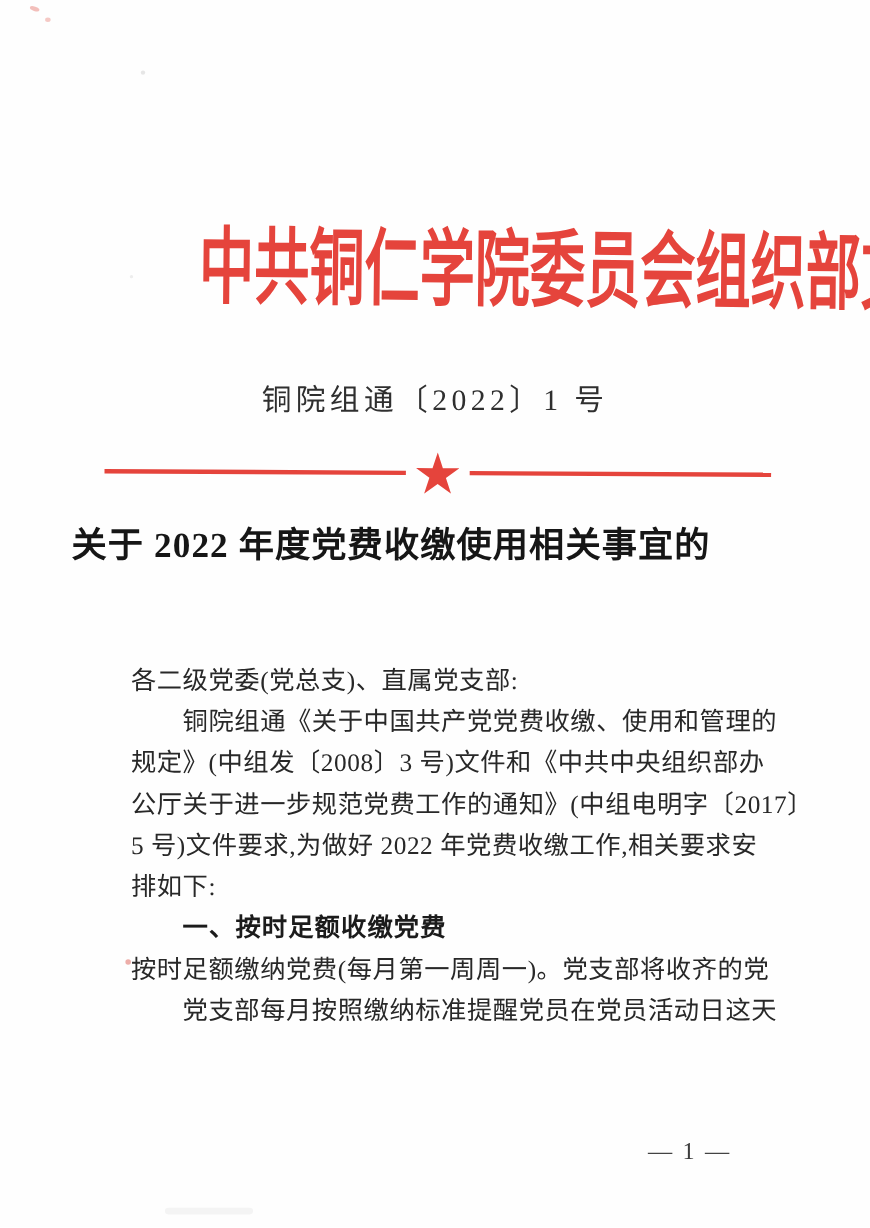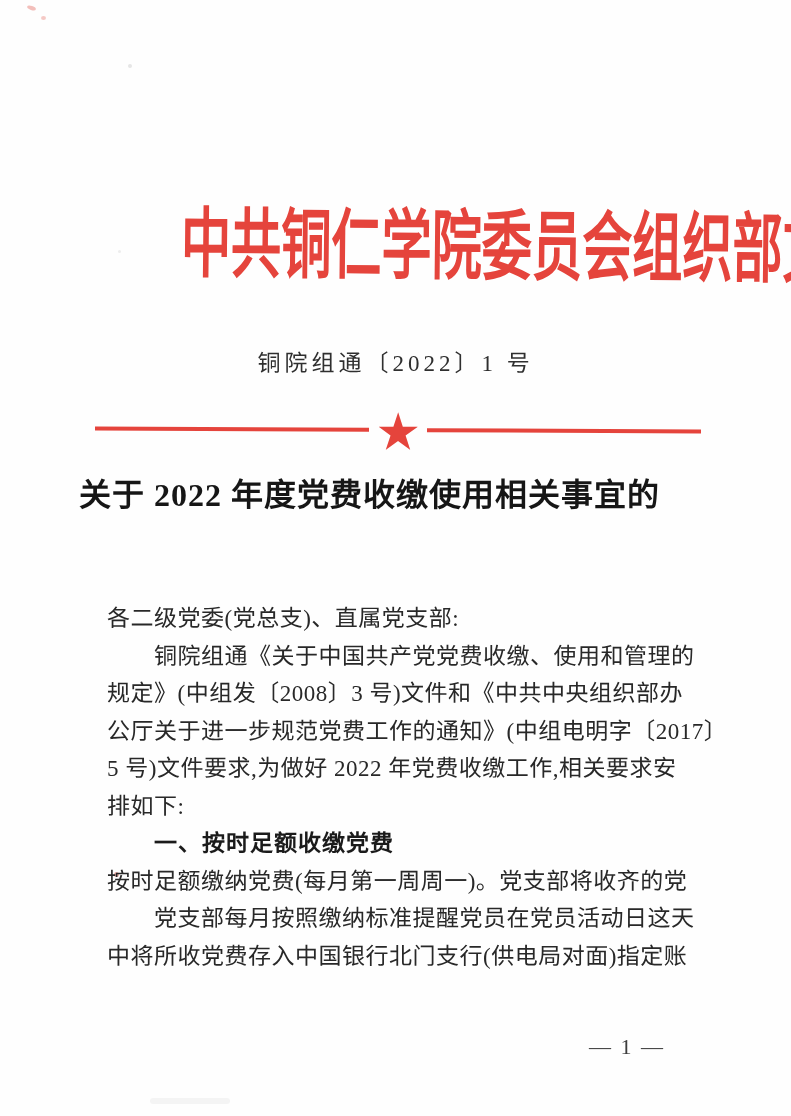--- a/index.html
+++ b/index.html
@@ -24,53 +24,53 @@
     font-weight:700;
     color:#e5443c;
     white-space:nowrap;
     transform:scaleX(0.66);
     transform-origin:center;
     letter-spacing:0px;
   }
   .doc-number{
     position:absolute;top:348px;left:0;width:791px;
     text-align:center;
-    font-size:23px;line-height:32px;
+    font-size:27px;line-height:32px;
     letter-spacing:4px;
     color:#2f2f2f;
   }
   .separator{
     position:absolute;top:412px;left:95px;width:606px;height:36px;
     display:flex;align-items:center;
     transform:rotate(0.3deg);
   }
   .sep-line{flex:1;height:4px;background:#e5443c;}
   .sep-star{
     color:#e5443c;
     font-size:42px;line-height:36px;
     padding:0 8px;
     transform:translateY(3px);
   }
   
   .doc-title{
-    position:absolute;top:470px;left:14px;width:711px;
+    position:absolute;top:470px;left:0;width:711px;
     text-align:center;
     font-size:32px;line-height:51px;
     font-weight:700;
     letter-spacing:1px;
     color:#161616;
   }
   
   .doc-body{
     position:absolute;top:600px;left:107px;width:586px;
     font-size:23px;line-height:37.5px;
     color:#282828;
     letter-spacing:0.5px;
   }
-  .body-line{white-space:nowrap;}
+  .body-line{white-space:nowrap;margin-left:12px;}
   .body-line.indent{text-indent:47px;}
   .body-line.heading{
     font-family:Liberation Serif, serif;
     font-weight:700;color:#1b1b1b;letter-spacing:1px;
   }
   
   .page-number{
     position:absolute;top:1032px;right:126px;
     font-size:22px;line-height:30px;
     letter-spacing:2px;
@@ -116,18 +116,17 @@
   <main class="doc-body">
       <div class="body-line">各二级党委(党总支)、直属党支部:</div>
       <div class="body-line indent">铜院组通《关于中国共产党党费收缴、使用和管理的</div>
       <div class="body-line">规定》(中组发〔2008〕3 号)文件和《中共中央组织部办</div>
       <div class="body-line">公厅关于进一步规范党费工作的通知》(中组电明字〔2017〕</div>
       <div class="body-line">5 号)文件要求,为做好 2022 年党费收缴工作,相关要求安</div>
       <div class="body-line">排如下:</div>
       <div class="body-line heading indent">一、按时足额收缴党费</div>
       <div class="body-line">按时足额缴纳党费(每月第一周周一)。党支部将收齐的党</div>
       <div class="body-line indent">党支部每月按照缴纳标准提醒党员在党员活动日这天</div>
-      <div class="body-line">中将所收党费存入中国银行北门支行(供电局对面)指定账</div>
     </main>
 
   <div class="page-number">— 1 —</div>
 
 </div>
 
 </body></html>

